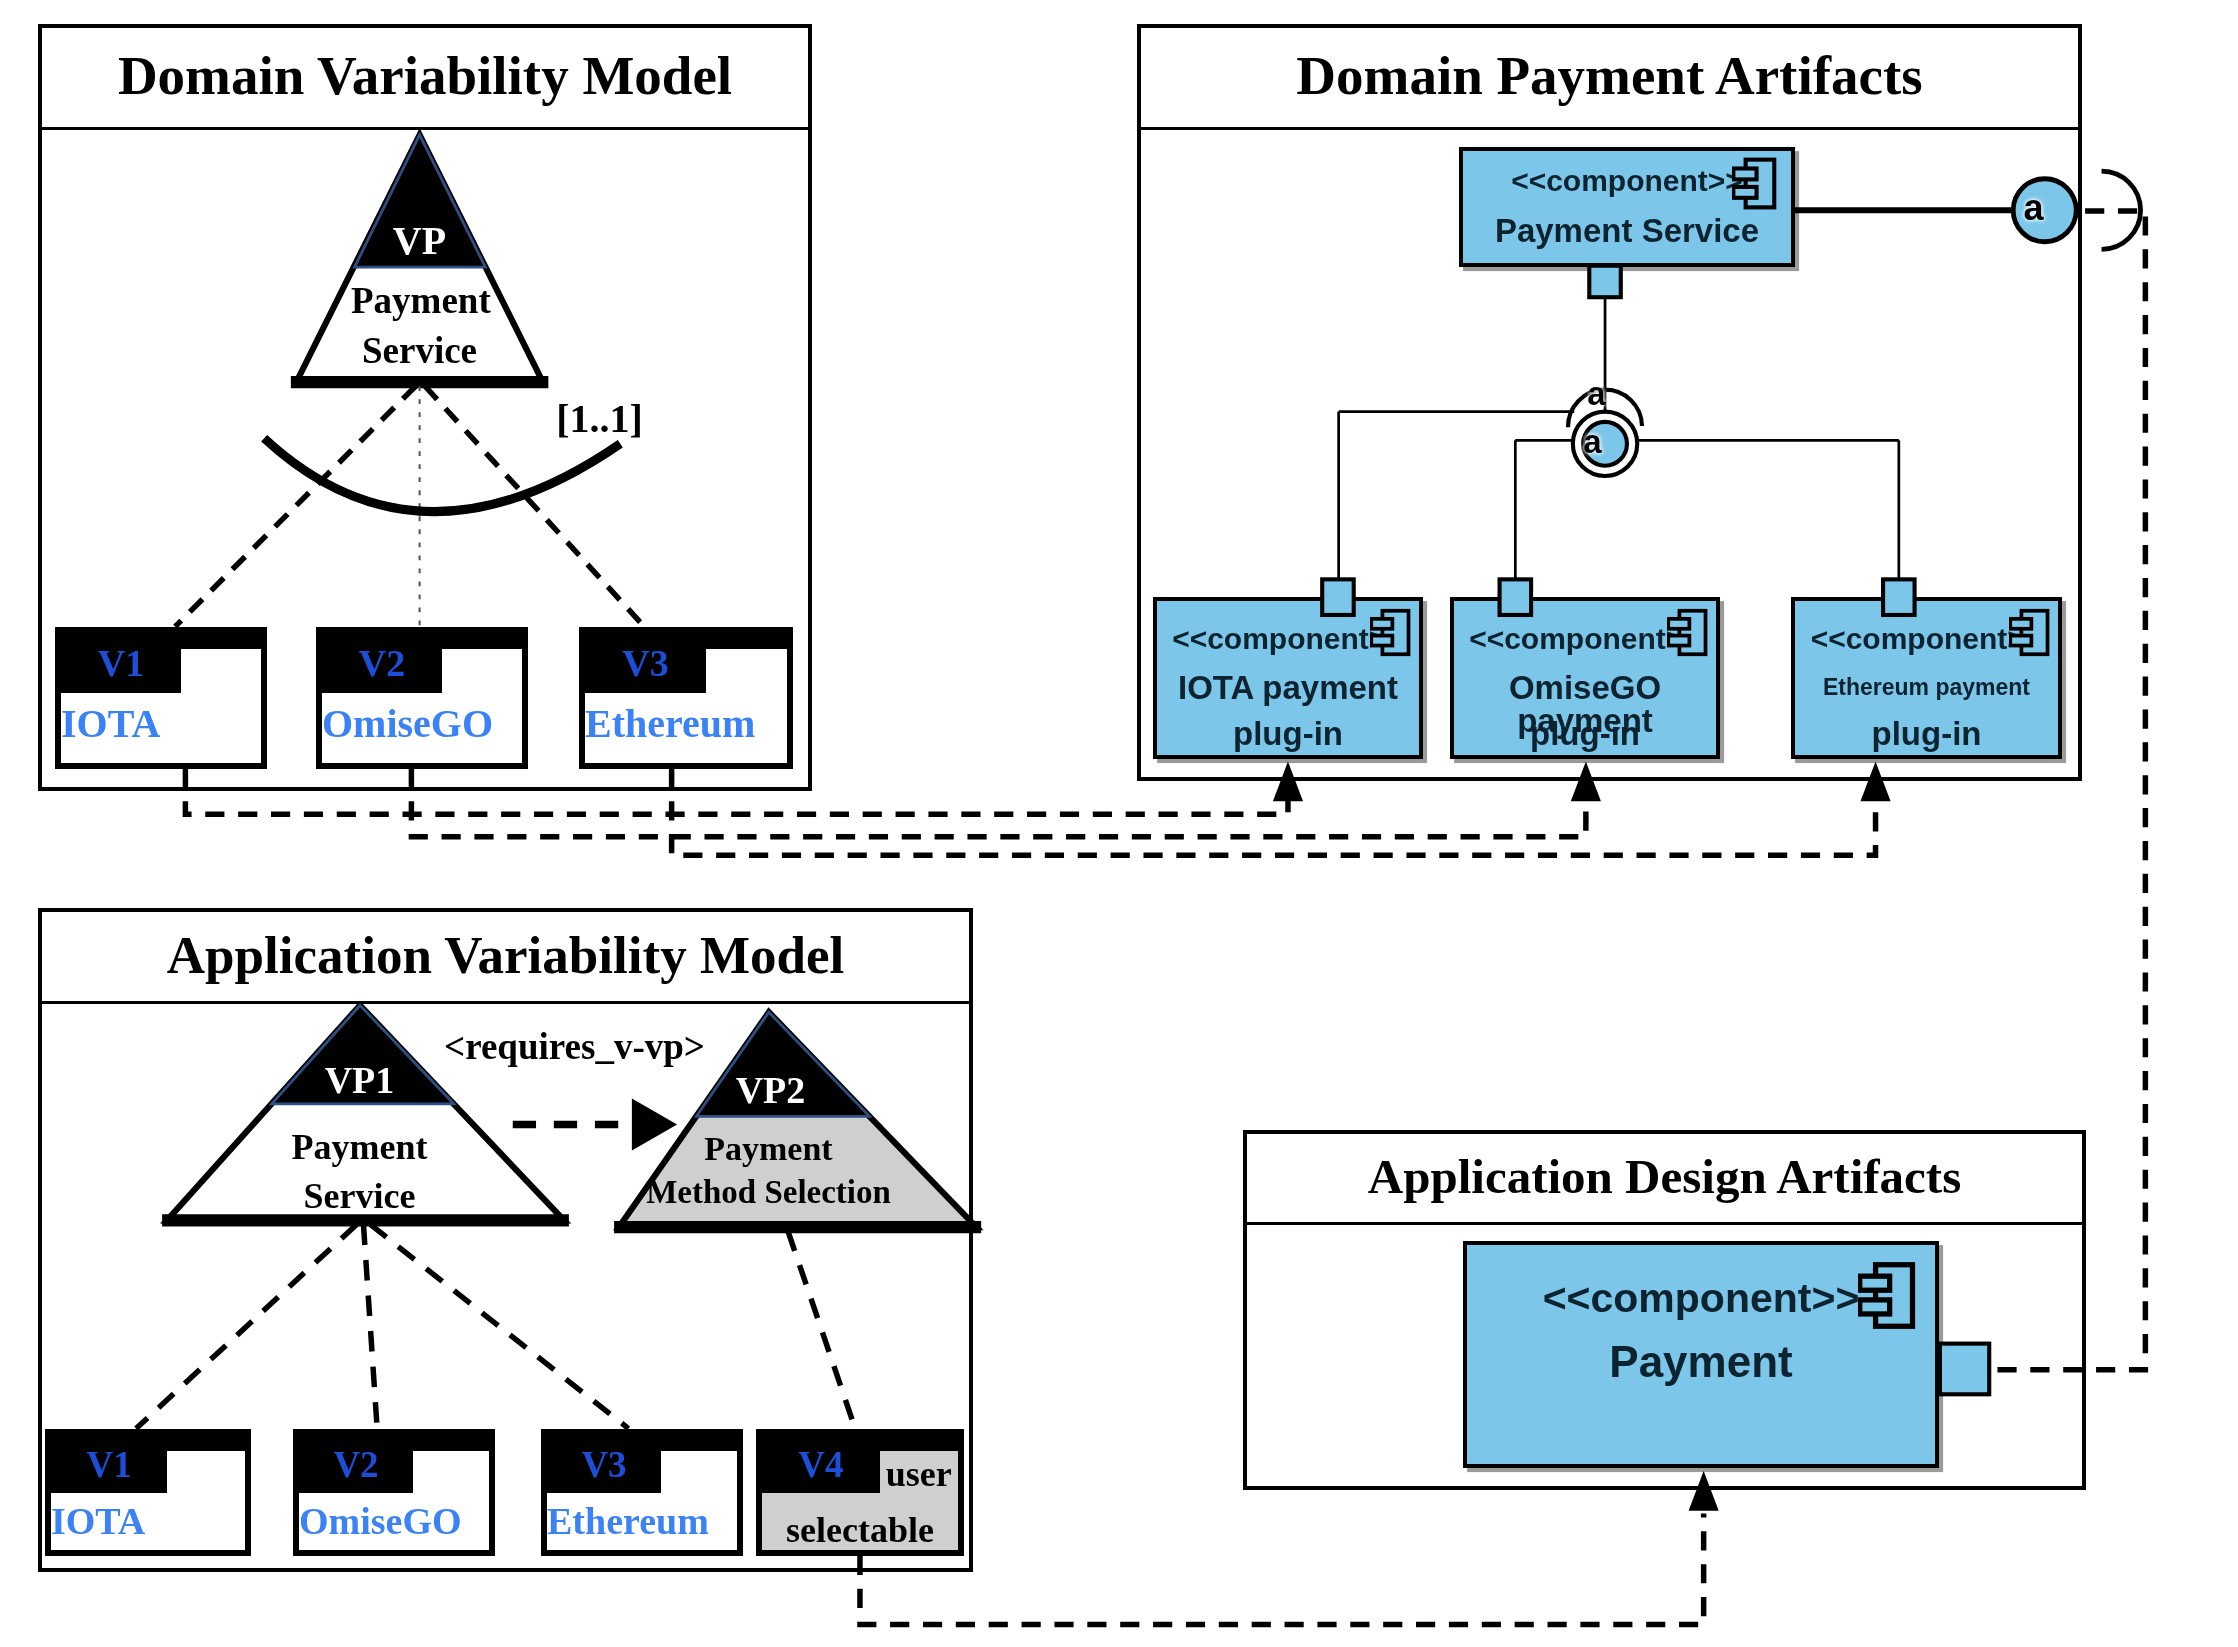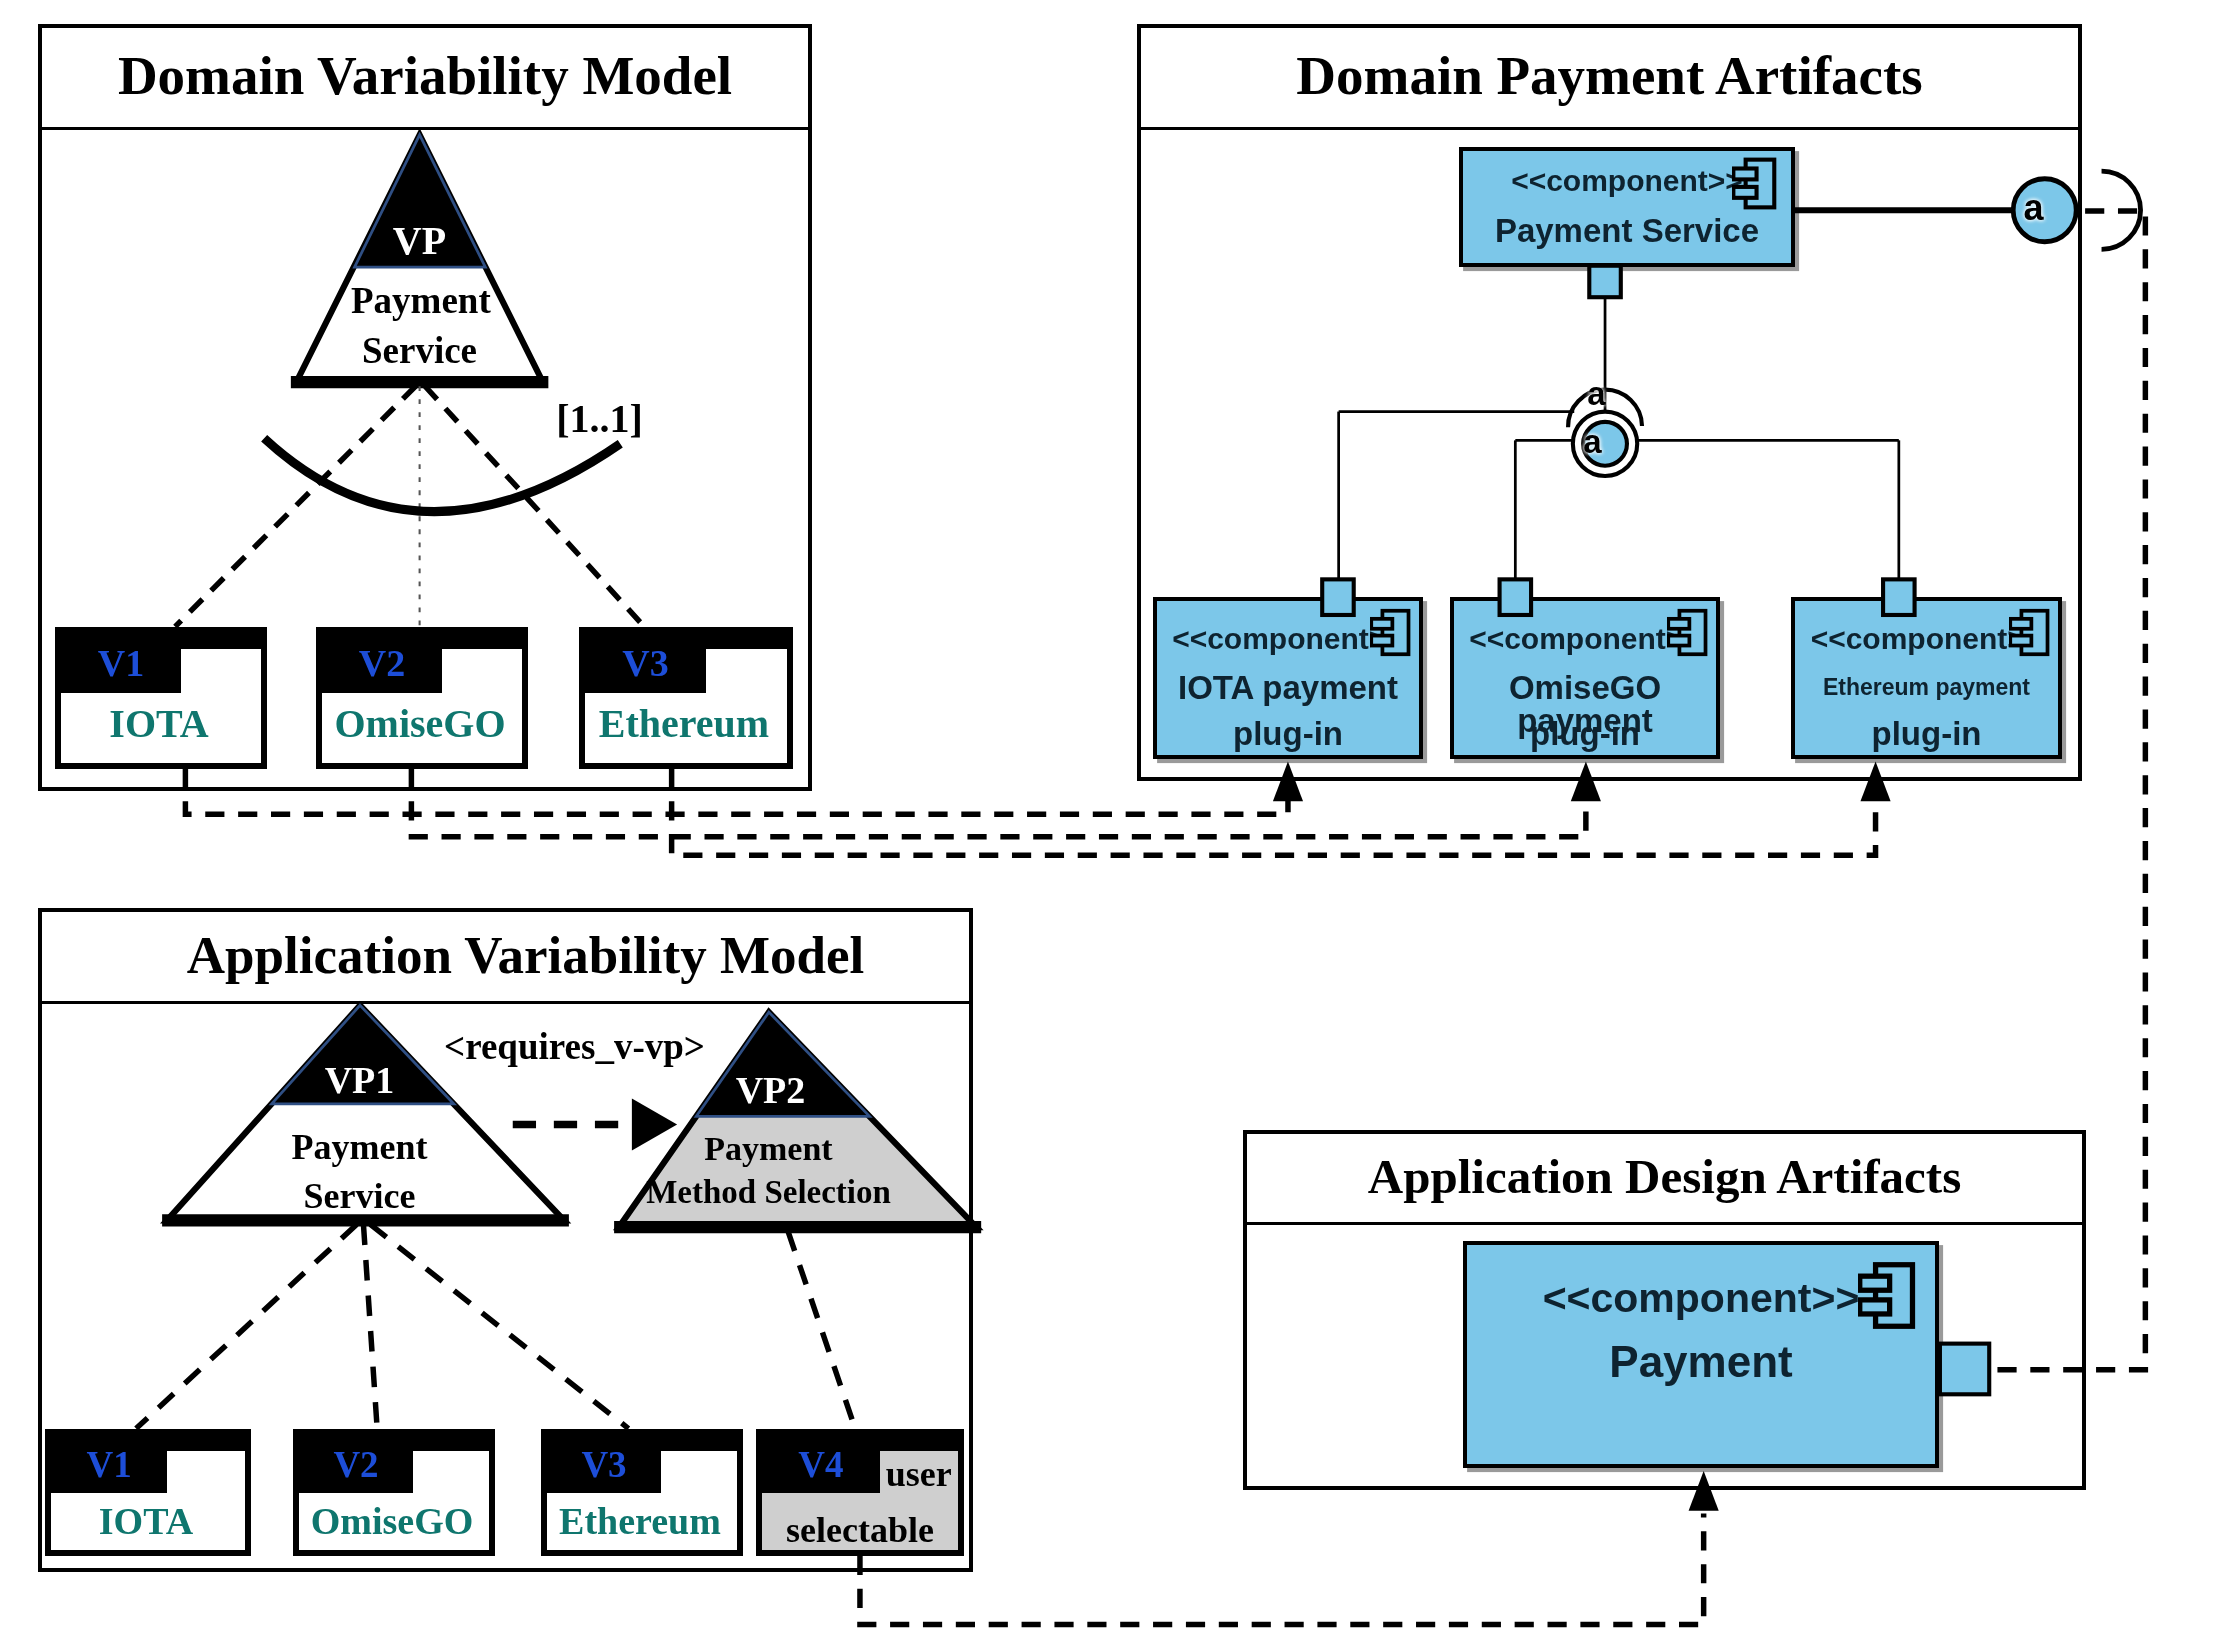--- a/index.html
+++ b/index.html
@@ -10,22 +10,22 @@
   .label{position:absolute;text-align:center;color:#000;font-weight:bold;white-space:nowrap;}
   .white{color:#fff;}
   svg.layer{position:absolute;left:0;top:0;z-index:5;pointer-events:none;}
   .txt{z-index:6;}
   
   .vbox{position:absolute;border:6.2px solid #000;background:#fff;box-sizing:border-box;z-index:3;}
   .vbox .tab-strip{position:absolute;left:0;top:0;right:0;height:16.4px;background:#000;}
   .vbox .tab-block{position:absolute;left:0;top:0;width:60%;height:60px;background:#000;}
   .vbox .vtag{position:absolute;left:0;top:11px;width:60%;text-align:center;
               font-weight:bold;font-size:38px;line-height:38px;color:#1d4ed8;}
-  .vbox .vname{position:absolute;left:0;right:4px;top:71px;text-align:center;
-               font-weight:bold;font-size:40px;line-height:40px;color:#0f766e;}
+  .vbox .vname{position:absolute;left:0;right:4px;top:71px;text-align:left;
+               font-weight:bold;font-size:40px;line-height:40px;color:#3b82f6;}
   
   .comp{position:absolute;border:4.1px solid #000;box-sizing:border-box;z-index:3;
         box-shadow:4.1px 4.1px 0 #9a9a9a;font-family:"Liberation Sans","DejaVu Sans",sans-serif;}
   .comp .ctext{position:absolute;left:0;right:0;text-align:center;font-weight:bold;color:#0e2330;}
   .cicon{position:absolute;z-index:4;}
 </style>
 </head>
 <body>
 
 <div class="canvas">
@@ -38,21 +38,21 @@
   </div>
   <div class="section" style="left:38px;top:908px;width:935px;height:664px;">
     <div class="divider" style="top:89px;"></div>
   </div>
   <div class="section" style="left:1243px;top:1130px;width:843px;height:360px;">
     <div class="divider" style="top:88px;"></div>
   </div>
 
   <div class="label txt" style="left:38px;width:774px;top:48px;font-size:55px;line-height:55px;">Domain Variability Model</div>
   <div class="label txt" style="left:1137px;width:945px;top:48px;font-size:55px;line-height:55px;">Domain Payment Artifacts</div>
-  <div class="label txt" style="left:38px;width:935px;top:929px;font-size:53px;line-height:53px;padding-left:20px;">Application Variability Model</div>
+  <div class="label txt" style="left:38px;width:935px;top:929px;font-size:53px;line-height:53px;">Application Variability Model</div>
   <div class="label txt" style="left:1243px;width:843px;top:1152px;font-size:49px;line-height:49px;">Application Design Artifacts</div>
 
   <div class="vbox" style="left:55px;top:627px;width:212px;height:142px;">
     <div class="tab-strip"></div>
     <div class="tab-block"></div>
     <div class="vtag">V1</div>
     <div class="vname">IOTA</div>
   </div>
   <div class="vbox" style="left:316px;top:627px;width:212px;height:142px;">
     <div class="tab-strip"></div>

